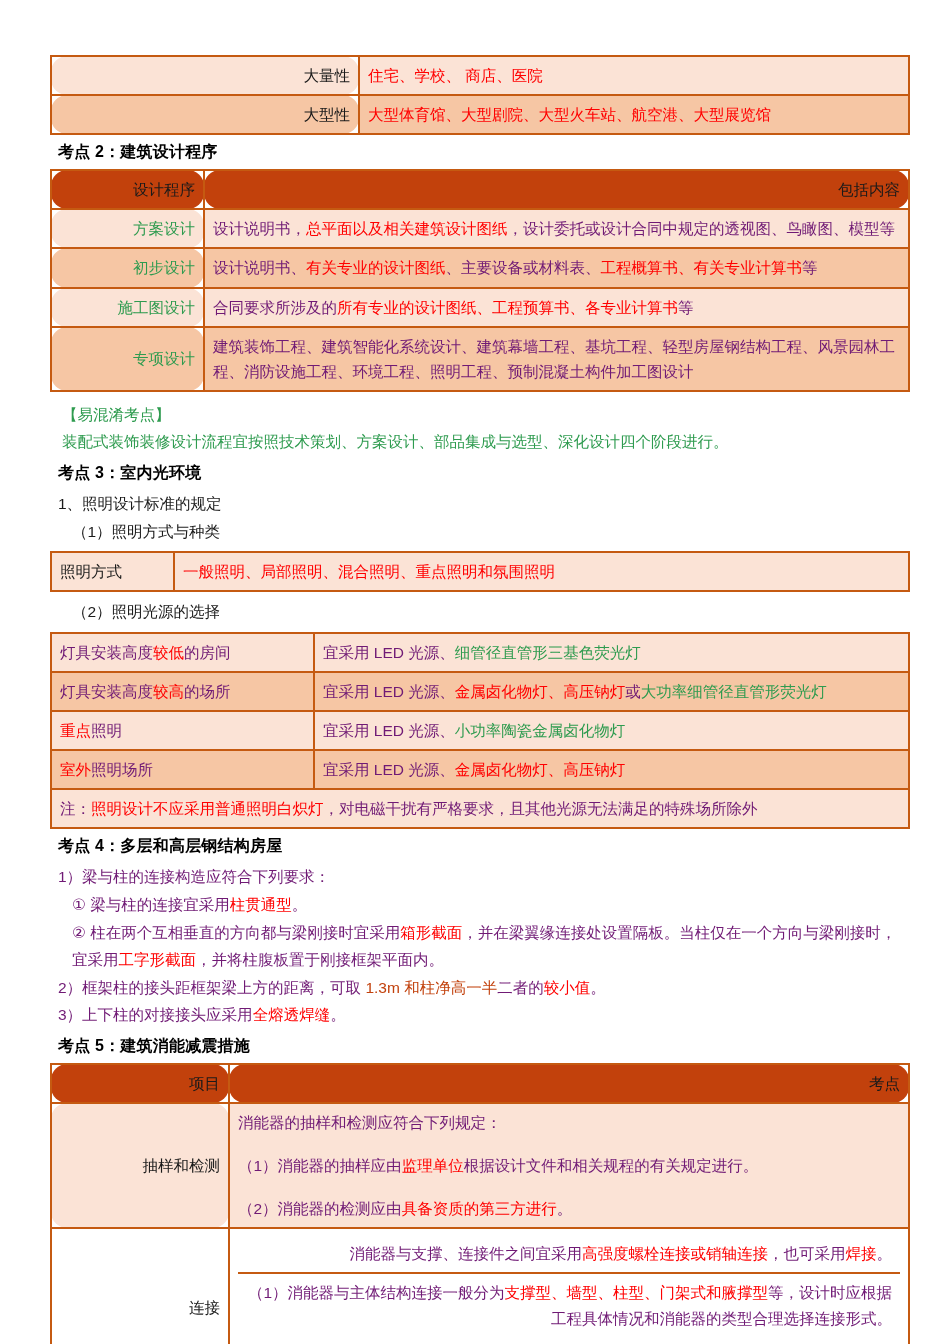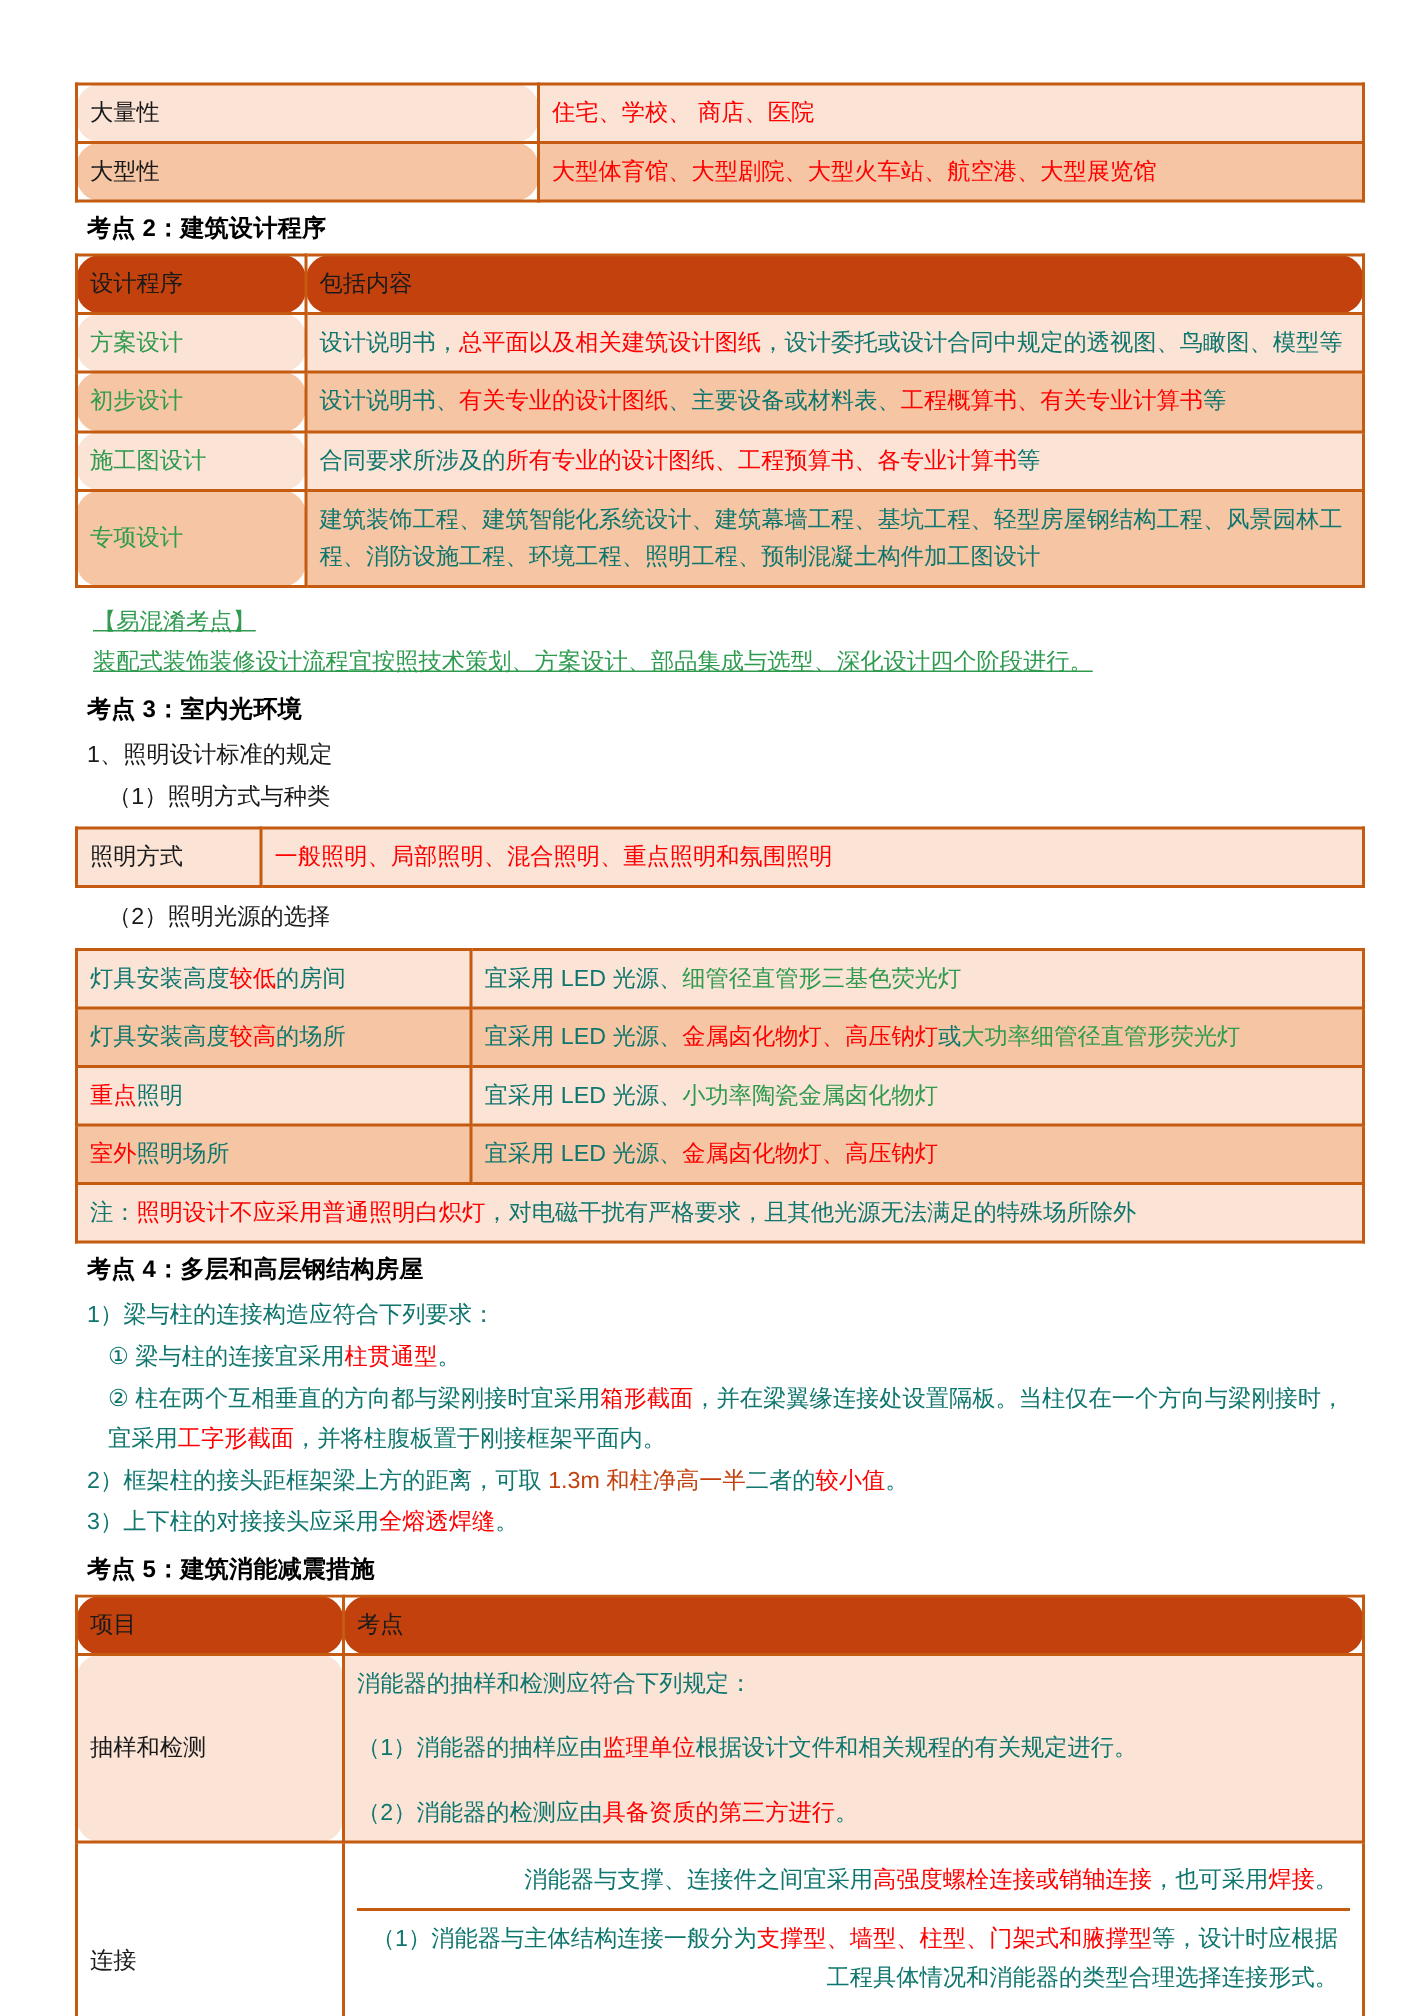--- a/index.html
+++ b/index.html
@@ -39,28 +39,28 @@
     word-break: break-all;
   }
   .hdr {
     background: #c2410c;
     text-align: center;
     color: #1a1a1a;
   }
   .bg-light { background: #FBE3D6; }
   .bg-dark  { background: #F6C6A4; }
   .bg-white { background: #ffffff; }
-  .ctr { text-align: left; border-radius: 16px; }
+  .ctr { text-align: right; border-radius: 16px; }
   .lbl-green { color: #2E9B4F; }
 
   
   .r { color: #FF0000; }
   .g { color: #2E9B4F; }
   .b { color: #c2410c; }
-  .k { color: #0f766e; }
+  .k { color: #701a75; }
 
   
   .kaodian {
     font-size: 16px;
     font-weight: bold;
     color: #000000;
     margin: 7px 0 6px 8px;
     letter-spacing: 0.2px;
   }
   .para {
@@ -68,21 +68,20 @@
     line-height: 1.78;
     margin: 0 0 0 8px;
     color: #1a1a1a;
   }
   .para.indent { margin-left: 22px; }
   .note-green {
     font-size: 15.5px;
     line-height: 1.78;
     color: #2E9B4F;
     margin: 0 0 0 12px;
-    text-decoration: underline;
   }
   .gap-s { height: 6px; }
   .gap-m { height: 9px; }
 
   
   .cellline { display: block; }
   .cellline + .cellline { margin-top: 18px; }
   td.nopad { padding: 0; }
   td.nopad .seg {
     padding: 6px 8px;

